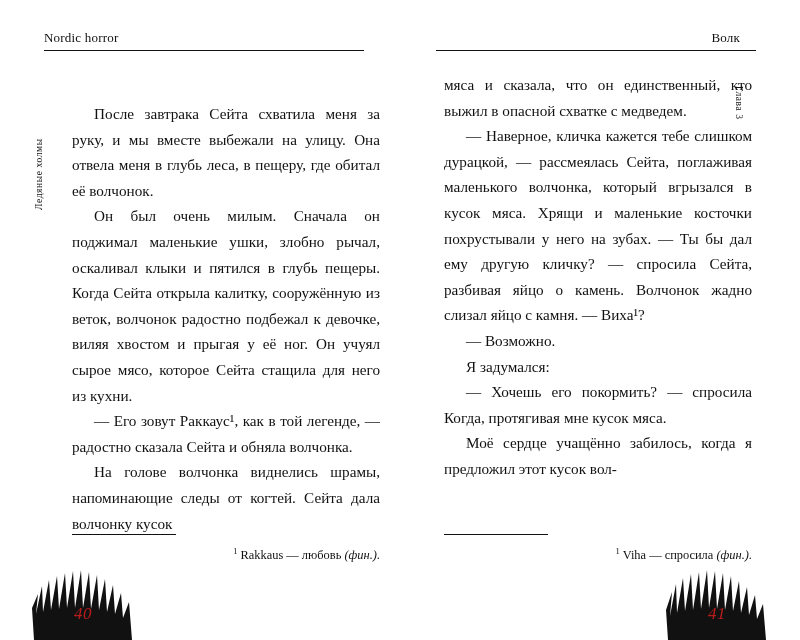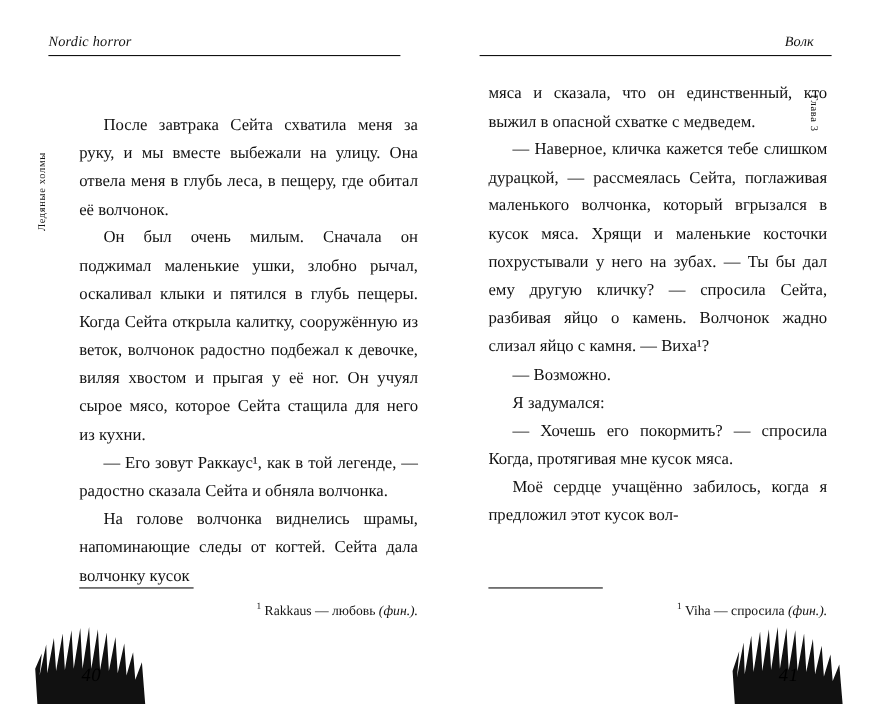--- a/index.html
+++ b/index.html
@@ -19,21 +19,20 @@
     width: 800px;
     height: 640px;
     box-sizing: border-box;
   }
 
   
   .running-head {
     position: absolute;
     top: 30px;
     font-family: "Liberation Serif", serif;
-    font-style: italic;
     font-size: 13px;
     letter-spacing: 0.2px;
     color: #111;
     white-space: nowrap;
   }
   .running-head.left {
     left: 44px;
   }
   .running-head.right {
     right: 60px;
@@ -133,21 +132,21 @@
     width: 110px;
     height: 78px;
     display: block;
   }
   .folio .num {
     position: absolute;
     left: 0;
     right: 0;
     bottom: 16px;
     text-align: center;
-    color: #000000;
+    color: #b91c1c;
     font-family: "Liberation Serif", serif;
     font-style: italic;
     font-size: 17px;
     letter-spacing: 0.5px;
   }
 </style>
 </head>
 <body>
 
 <div class="spread">

